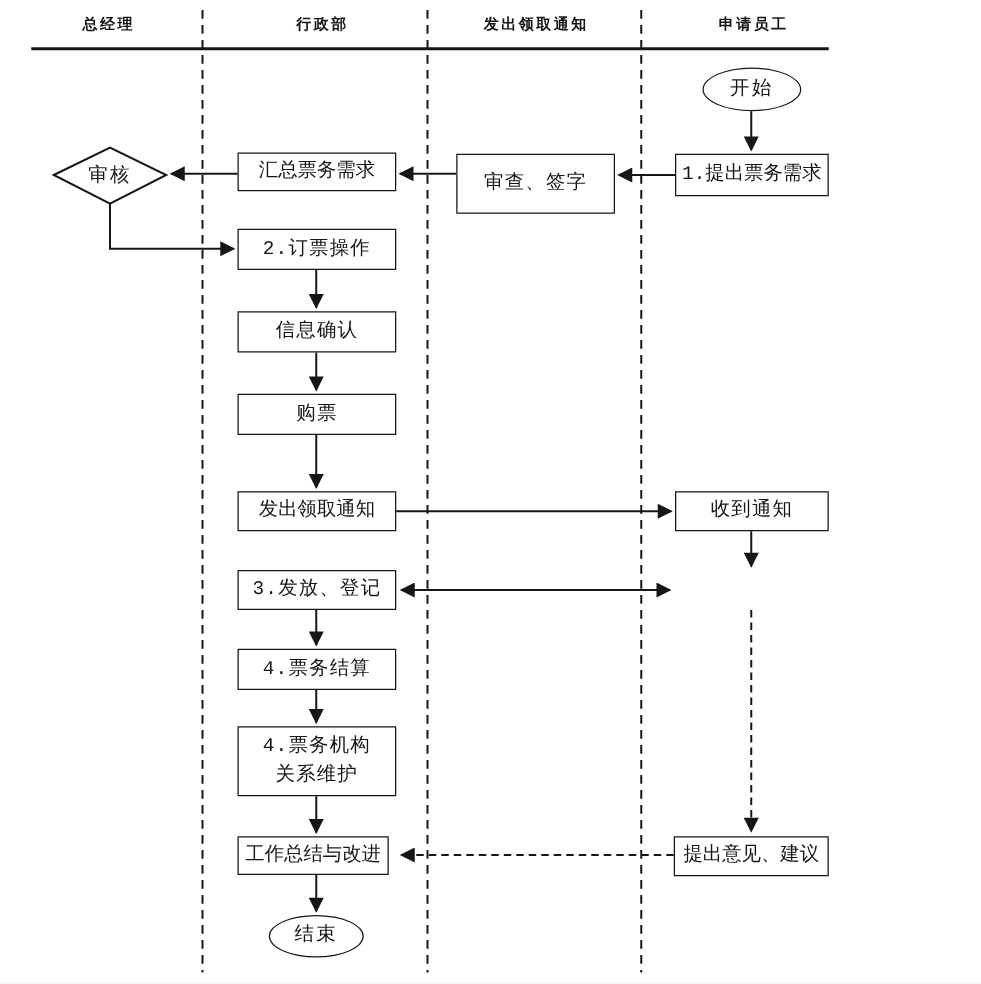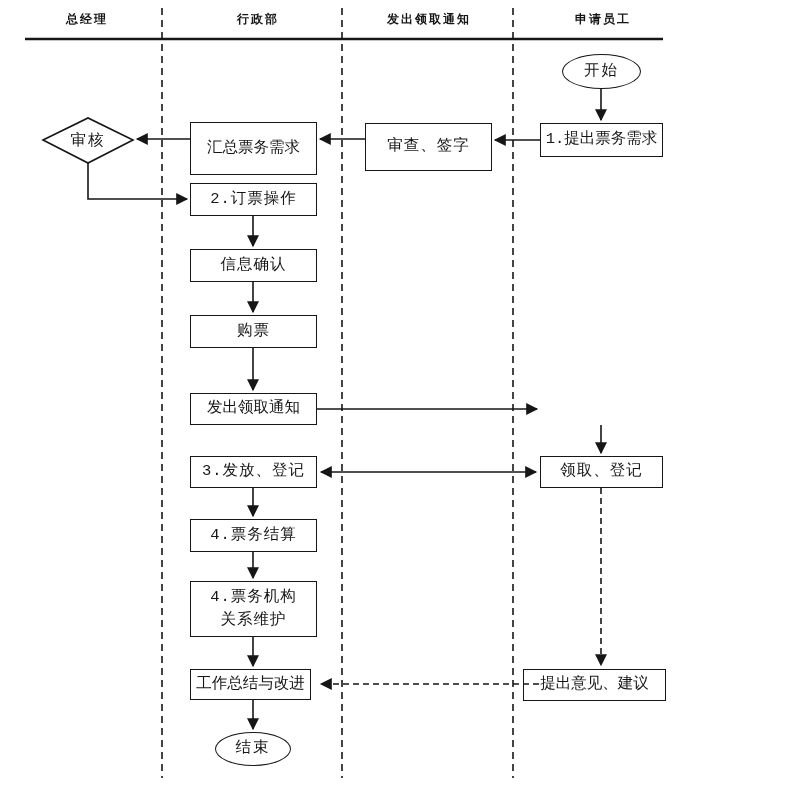--- a/index.html
+++ b/index.html
@@ -49,33 +49,33 @@
   </svg>
 
   <div class="lane-label" style="left:87px">总经理</div>
   <div class="lane-label" style="left:258px">行政部</div>
   <div class="lane-label" style="left:429px">发出领取通知</div>
   <div class="lane-label" style="left:603px">申请员工</div>
 
   <div class="node ellipse" style="left:562px;top:54px;width:79px;height:35px">开始</div>
   <div class="node" style="left:540px;top:123px;width:123px;height:34px;letter-spacing:0">1.提出票务需求</div>
   <div class="node" style="left:365px;top:123px;width:127px;height:48px">审查、签字</div>
-  <div class="node" style="left:190px;top:122px;width:127px;height:53px;letter-spacing:0">汇总票务需求</div>
+  <div class="node" style="left:190px;top:122px;width:127px;height:31px;letter-spacing:0">汇总票务需求</div>
   <div class="diamond-label" style="left:58px;top:126px;width:60px;height:28px">审核</div>
   <div class="node" style="left:190px;top:183px;width:127px;height:33px">2.订票操作</div>
   <div class="node" style="left:190px;top:249px;width:127px;height:33px">信息确认</div>
   <div class="node" style="left:190px;top:315px;width:127px;height:33px">购票</div>
   <div class="node" style="left:190px;top:393px;width:127px;height:32px;letter-spacing:0">发出领取通知</div>
+  <div class="node" style="left:540px;top:393px;width:123px;height:32px">收到通知</div>
   <div class="node" style="left:190px;top:456px;width:127px;height:32px">3.发放、登记</div>
-  <div class="node" style="left:540px;top:456px;width:123px;height:32px">领取、登记</div>
   <div class="node" style="left:190px;top:519px;width:127px;height:33px">4.票务结算</div>
   <div class="node" style="left:190px;top:581px;width:127px;height:56px">4.票务机构
 关系维护</div>
   <div class="node" style="left:190px;top:669px;width:121px;height:31px;letter-spacing:0">工作总结与改进</div>
-  <div class="node" style="left:523px;top:669px;width:143px;height:32px;letter-spacing:0">提出意见、建议</div>
+  <div class="node" style="left:539px;top:669px;width:124px;height:32px;letter-spacing:0">提出意见、建议</div>
   <div class="node ellipse" style="left:215px;top:732px;width:76px;height:34px">结束</div>
 
   <svg class="wires" width="785" height="787">
     <defs>
       <marker id="ah" viewBox="0 0 10 10" refX="9" refY="5" markerWidth="9" markerHeight="7.5" orient="auto-start-reverse">
         <path d="M0,0 L10,5 L0,10 z" fill="#161616"></path>
       </marker>
     </defs>
 
     <polygon points="43,140 88,118 133,140 88,163" fill="#ffffff" stroke="#161616" stroke-width="1.6"></polygon>

